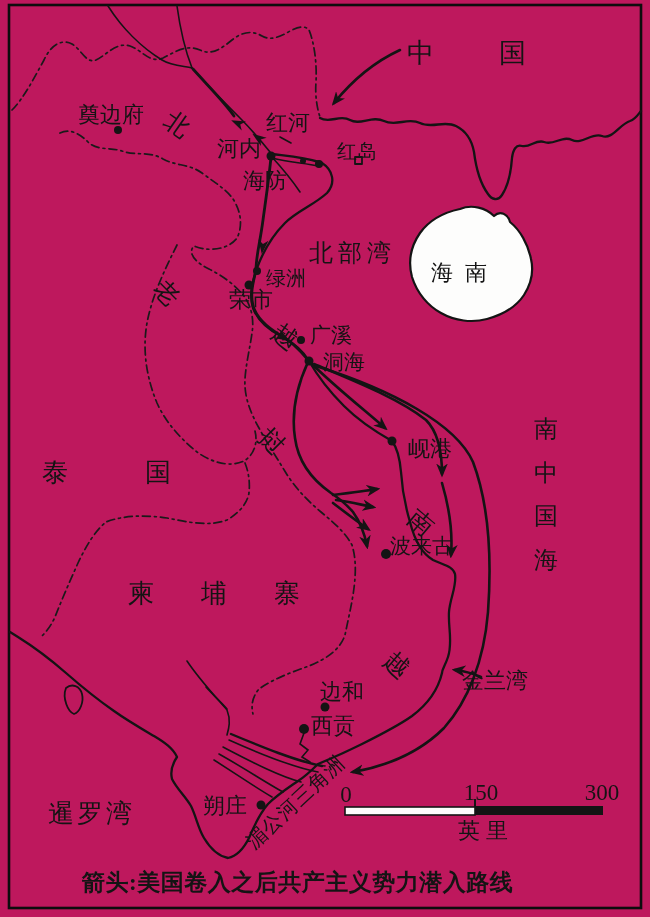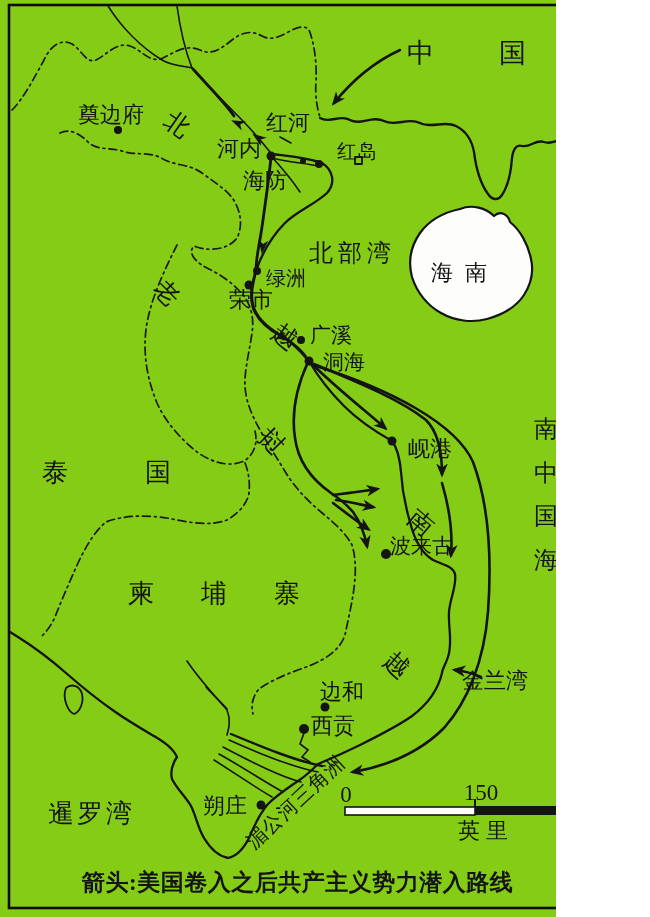--- a/index.html
+++ b/index.html
@@ -1,16 +1,16 @@
 <!DOCTYPE html>
 <html><head>
 <meta charset="utf-8">
 <style>
   html,body{margin:0;padding:0;background:#fff;}
-  .page{position:relative;width:556px;height:917px;background:#84cc16;overflow:hidden;}
+  .page{position:relative;width:650px;height:917px;background:#be185d;overflow:hidden;}
   svg{position:absolute;left:0;top:0;}
   svg text{font-family:"Liberation Serif","DejaVu Serif",serif;fill:#141414;}
   .coast{fill:none;stroke:#141414;stroke-width:2.3;stroke-linejoin:round;stroke-linecap:round;}
   .coast-thin{fill:none;stroke:#141414;stroke-width:1.8;stroke-linejoin:round;}
   .island{fill:#fdfdfc;stroke:#141414;stroke-width:2.2;stroke-linejoin:round;}
   .border{fill:none;stroke:#1a1a1a;stroke-width:1.7;stroke-dasharray:8 4 2 4;stroke-linecap:round;}
   .river{fill:none;stroke:#141414;stroke-width:1.6;stroke-linecap:round;}
   .river-bold{fill:none;stroke:#141414;stroke-width:2.4;stroke-linecap:round;}
   .route{fill:none;stroke:#141414;stroke-width:2.6;stroke-linecap:round;marker-end:url(#ah);}
   .route-nm{fill:none;stroke:#141414;stroke-width:2.8;stroke-linecap:round;}

